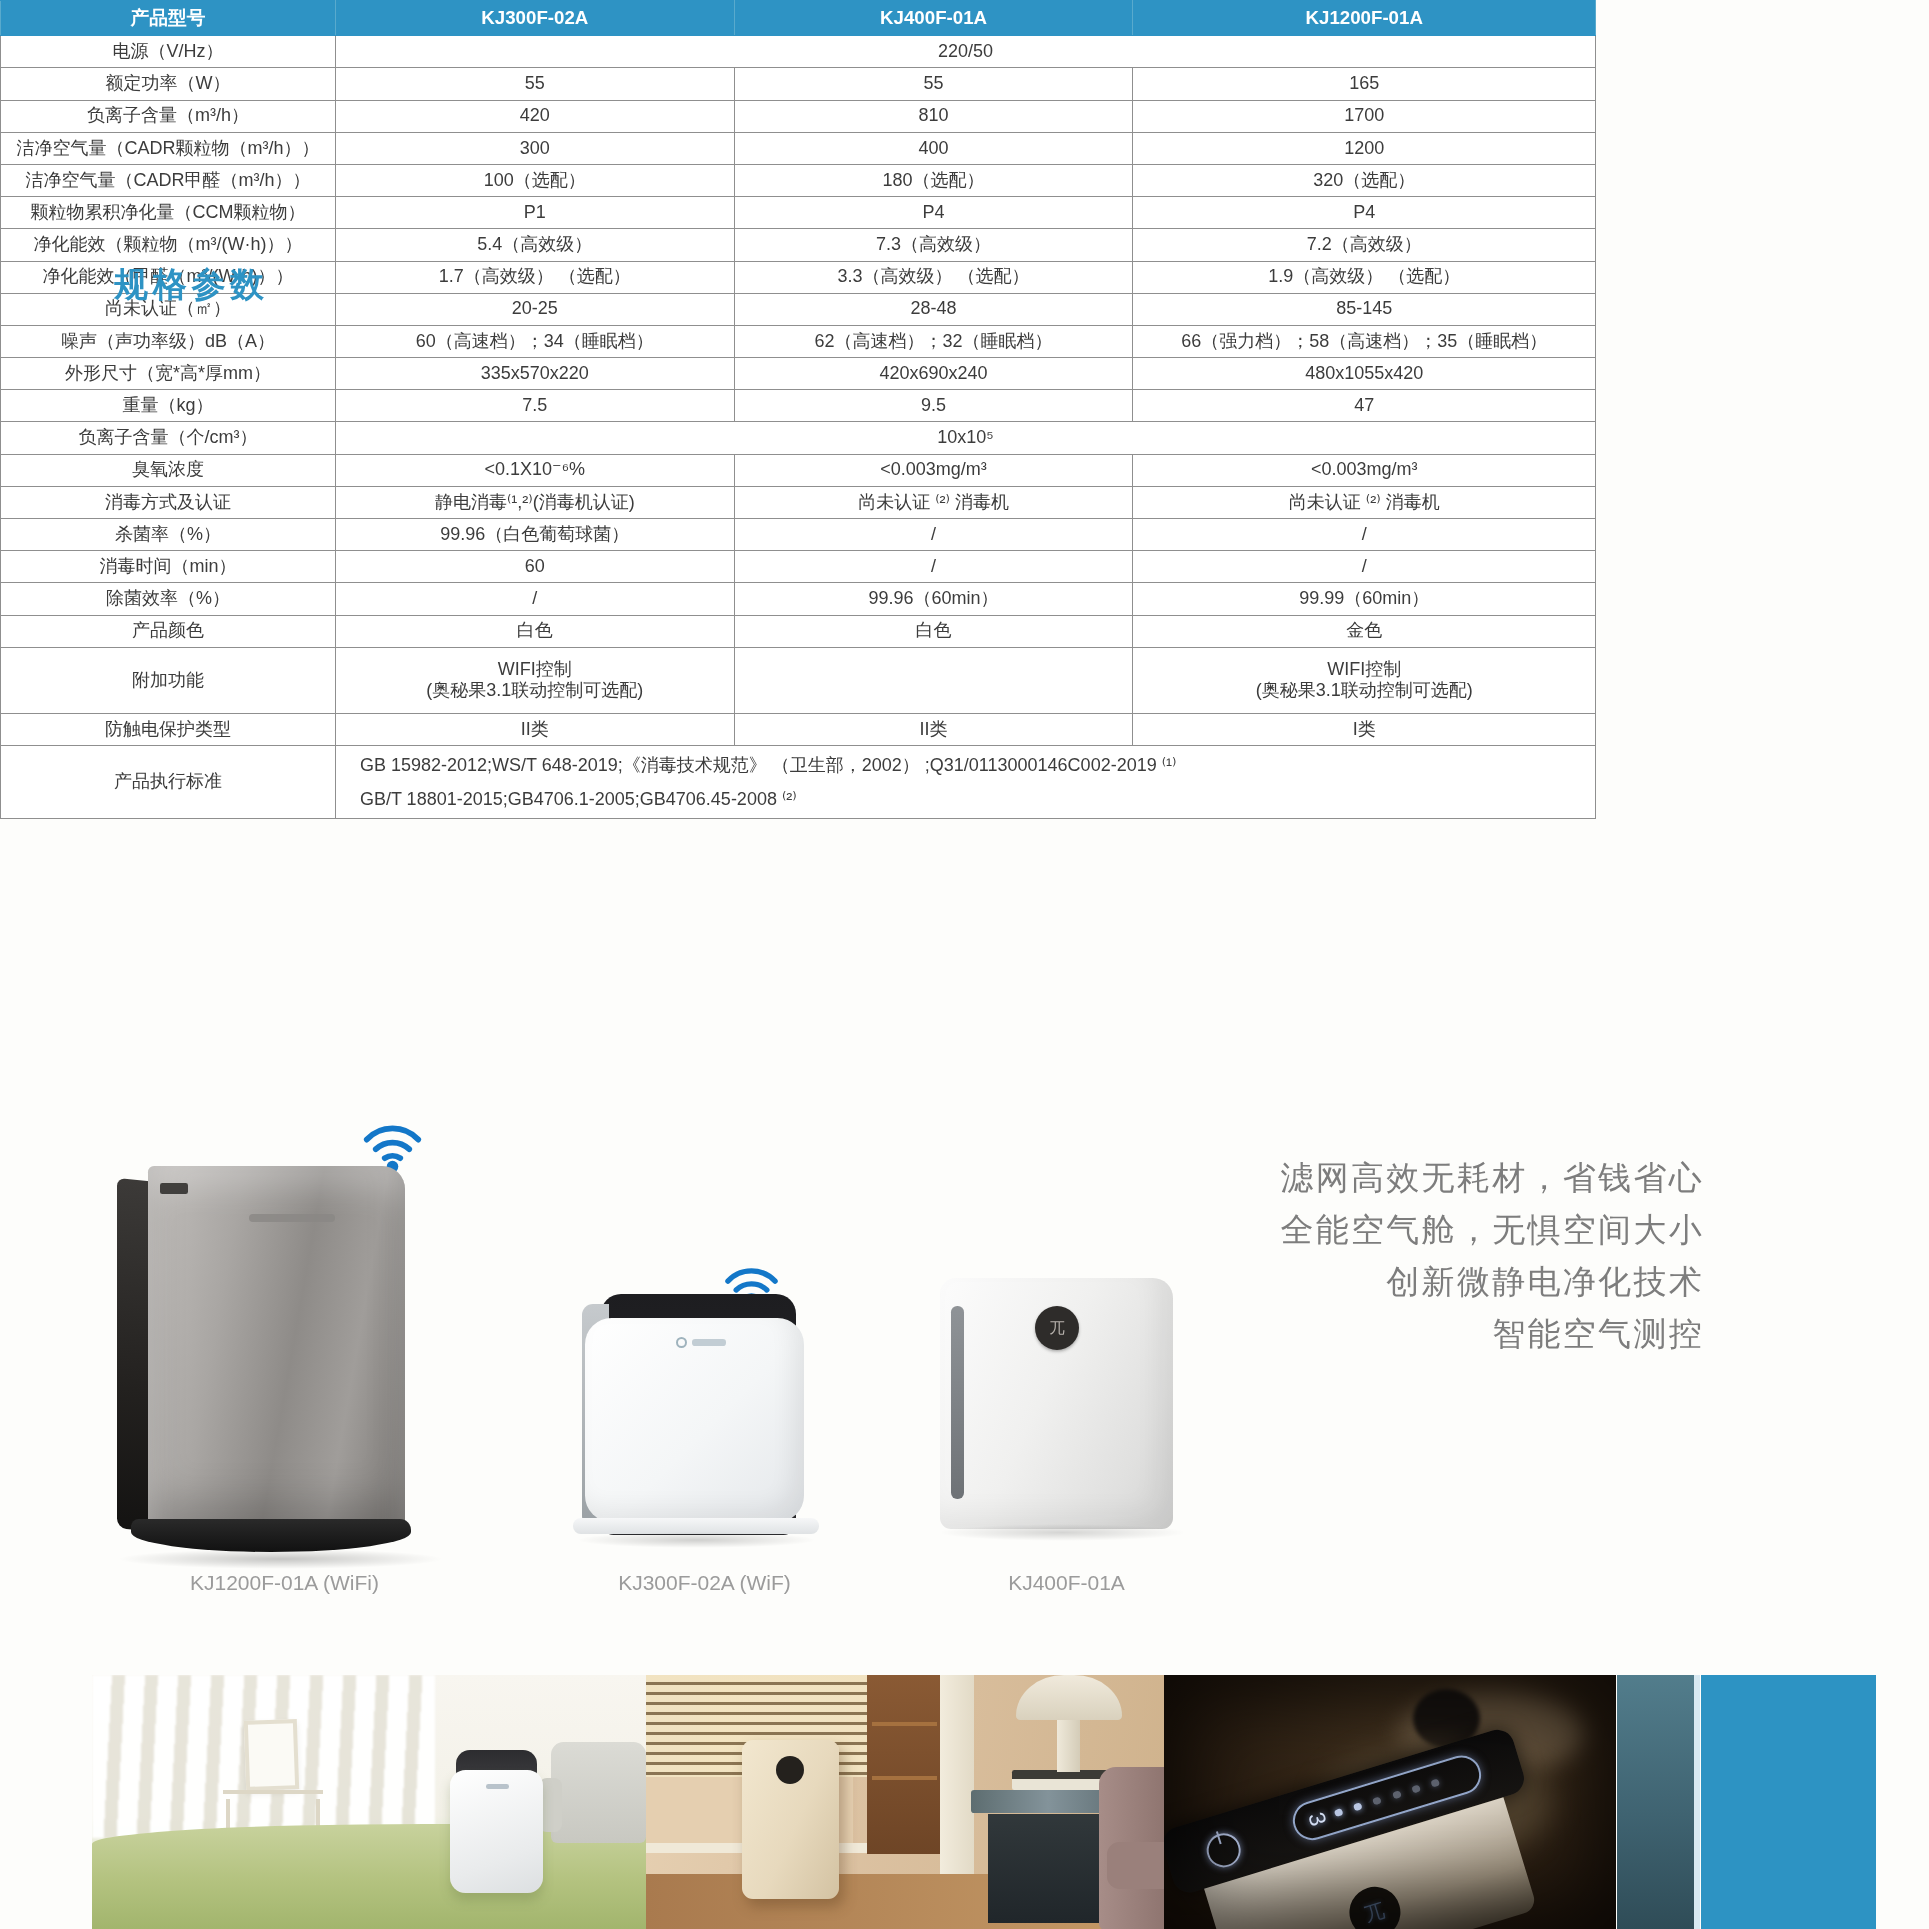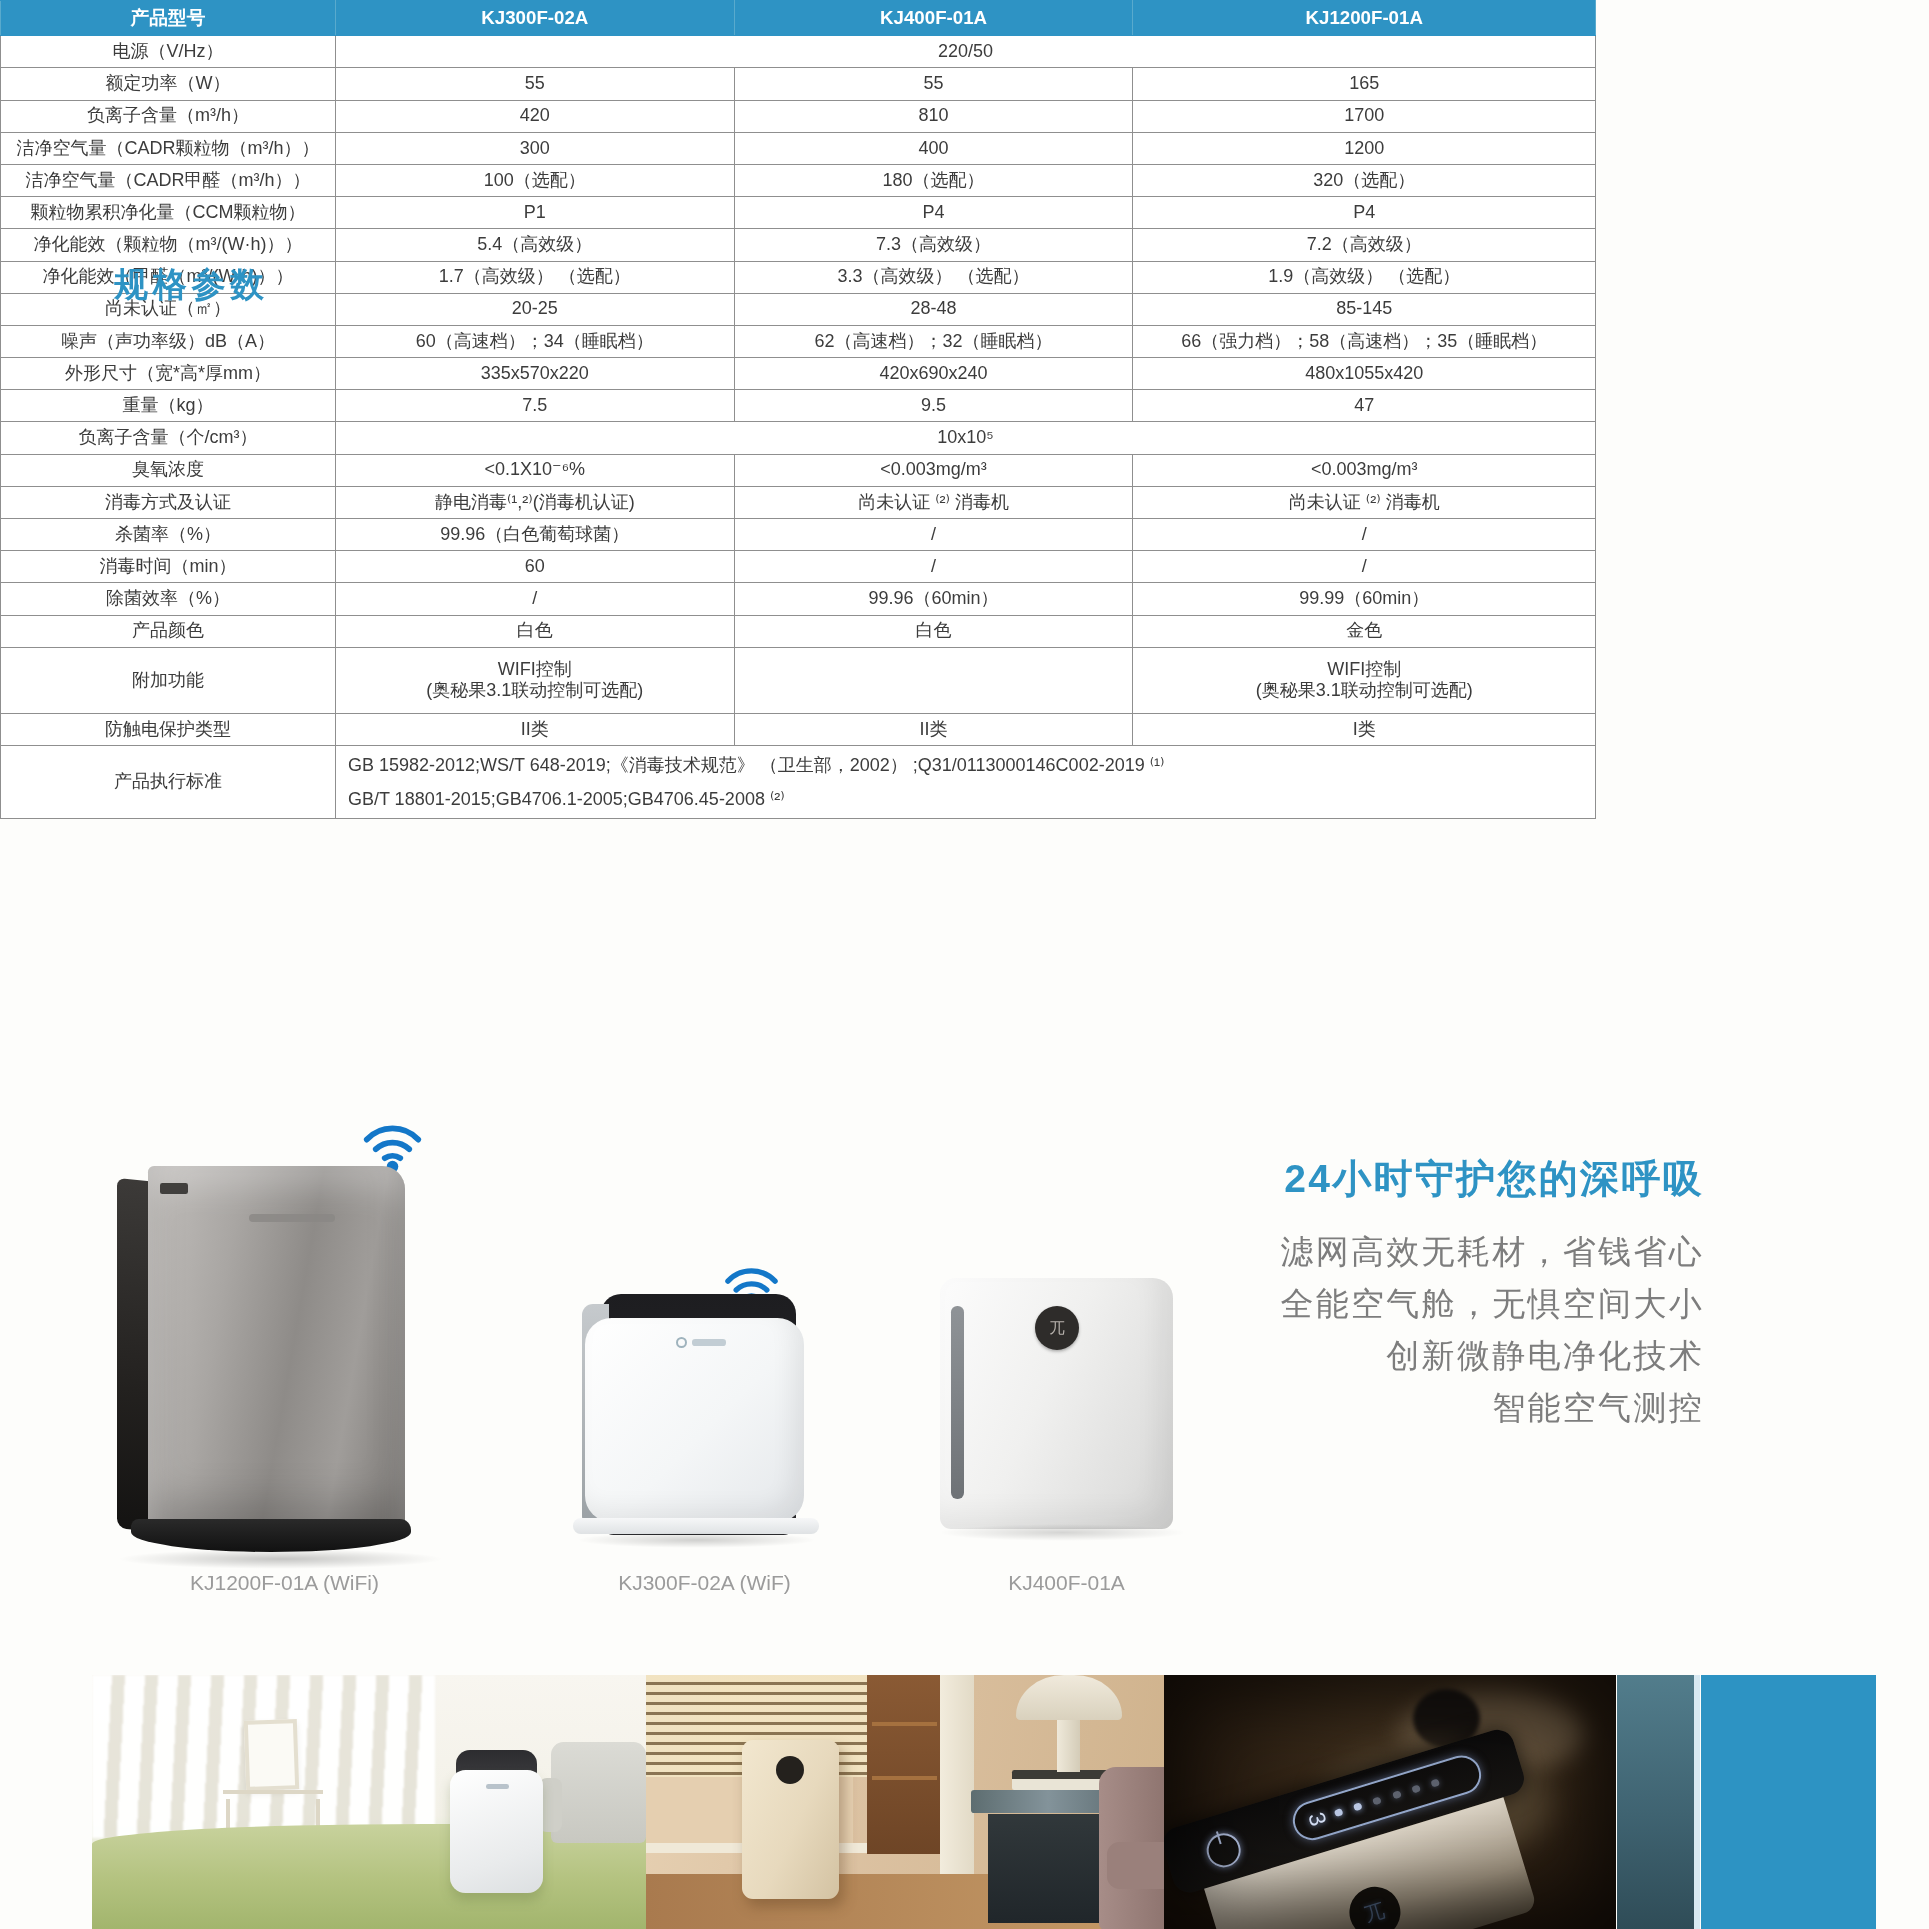--- a/index.html
+++ b/index.html
@@ -10,21 +10,21 @@
   
   #sec-title{left:114px;top:262px;font-size:34px;font-weight:bold;color:#2e93c4;letter-spacing:4.7px;}
 
   
   #spec{left:127px;top:339px;width:1596px;border-collapse:collapse;table-layout:fixed;
         background:#fff;font-size:18px;color:#3c3c3c;border:1.6px solid #5f5f5f;}
   #spec th,#spec td{border:0.8px solid #8f8f8f;text-align:center;padding:1.6px 7.8px;height:28px;line-height:1.2;overflow:hidden;}
   #spec thead th{background:#2e93c4;color:#ffffff;font-weight:bold;font-size:18.7px;height:31px;
                  border-top:0.8px solid #2e93c4;border-bottom:0.8px solid #2e93c4;border-left:0.8px solid #59aacd;border-right:0.8px solid #59aacd;}
   #spec tr.tall td{height:62px;}
-  #spec td.std{ text-align:left;padding-left:12px;line-height:1.9;}
+  #spec td.std{ text-align:left;padding-left:24px;line-height:1.9;}
   #spec td div{pointer-events:none;}
 
   
   .caption{font-size:21px;color:#9b9b9b;text-align:center;}
 
   
   .wifi{position:absolute;}
   .wifi svg{display:block;width:100%;height:100%;}
 
   
@@ -333,21 +333,20 @@
 <div class="abs" id="p3-badge">
     <span>兀</span>
   </div>
 <div class="abs" id="p3-shadow"></div>
 
 <div class="abs caption" id="cap1">KJ1200F-01A (WiFi)</div>
 <div class="abs caption" id="cap2">KJ300F-02A (WiF)</div>
 <div class="abs caption" id="cap3">KJ400F-01A</div>
 
 <div class="abs" id="marketing">
-  <div id="mk-title">24小时守护您的深呼吸</div>
   <div class="mk-line">滤网高效无耗材，省钱省心</div>
   <div class="mk-line">全能空气舱，无惧空间大小</div>
   <div class="mk-line">创新微静电净化技术</div>
   <div class="mk-line">智能空气测控</div>
 </div>
 
 <div class="abs" id="banner">
 
   <div class="seg" id="seg1">
     <div class="abs" id="s1-curtain"></div>

